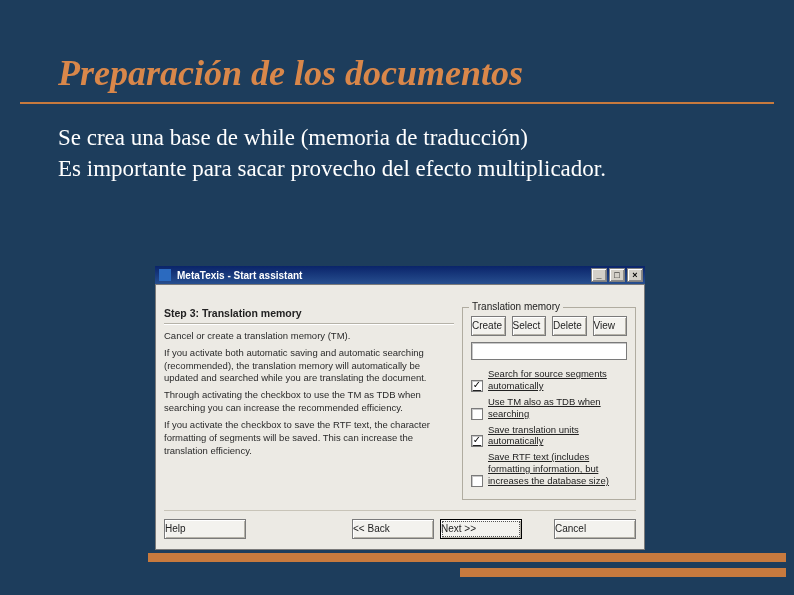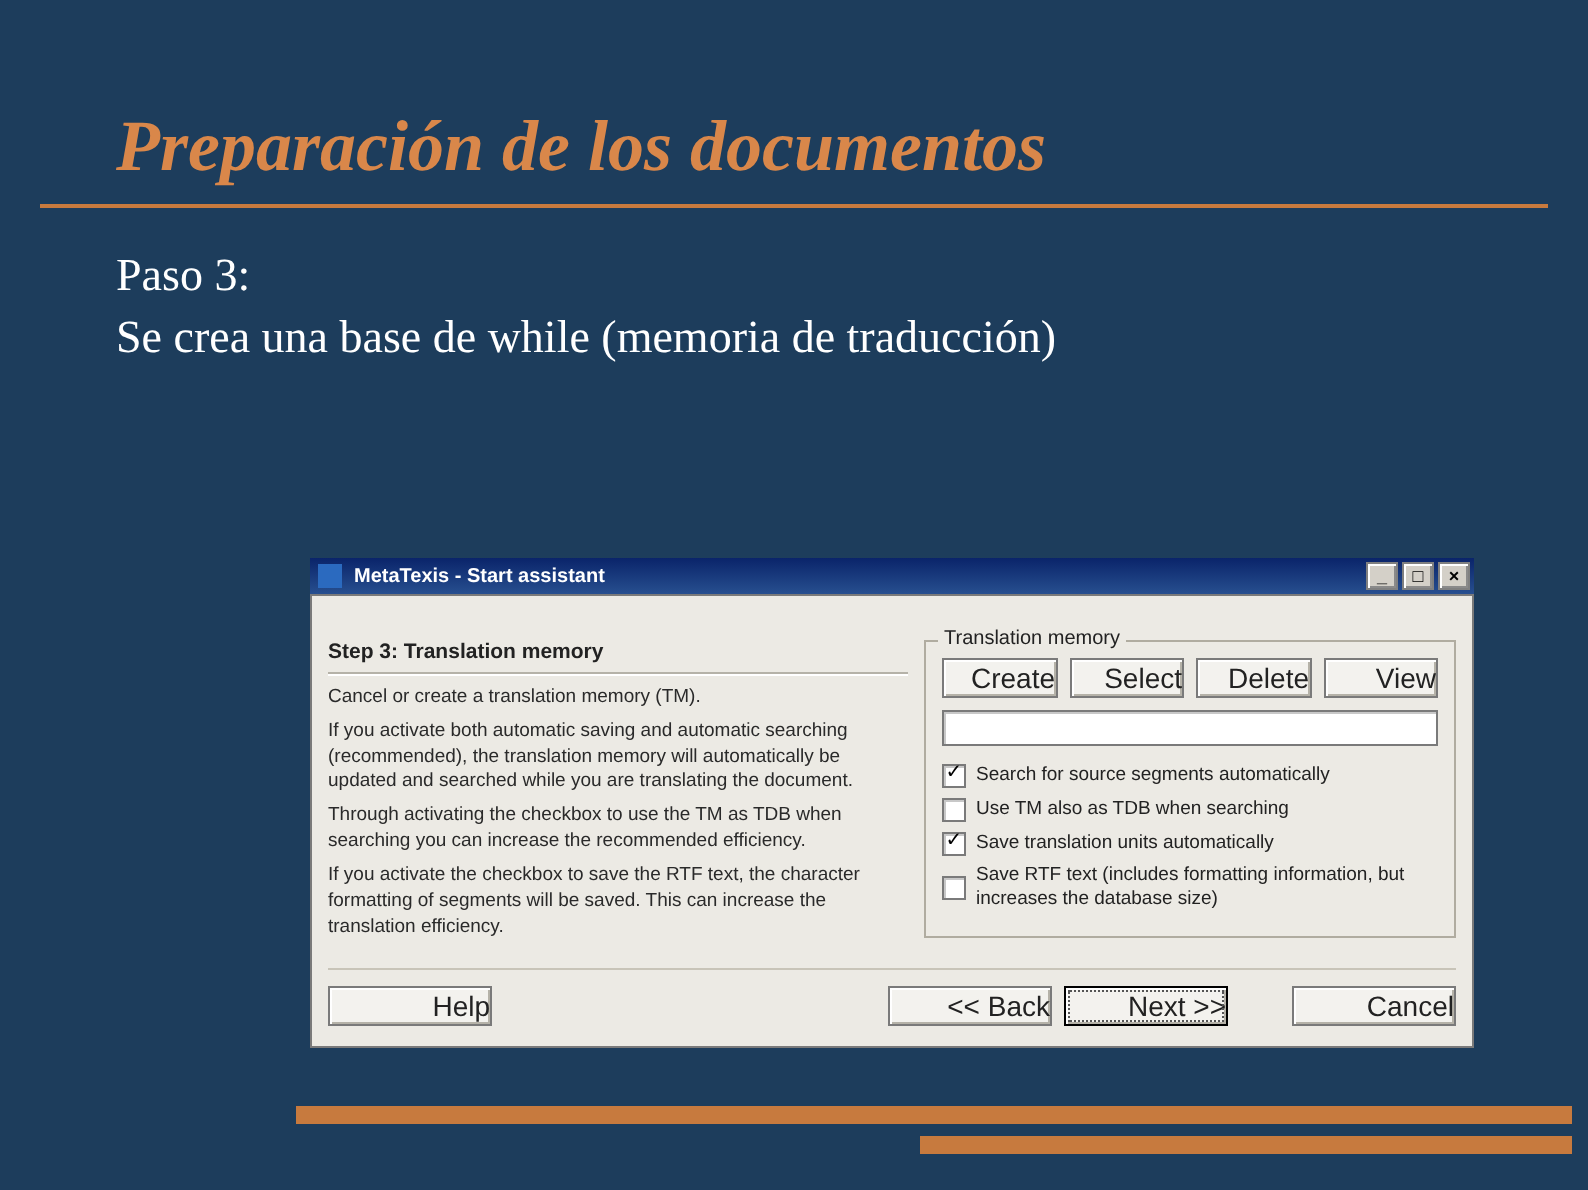--- a/index.html
+++ b/index.html
@@ -26,22 +26,22 @@
   .body-text {
     color: #ffffff;
     font-size: 23px;
     line-height: 1.35;
     padding: 18px 58px 0 58px;
   }
   
   .dialog-wrap {
     position: absolute;
     left: 155px;
-    top: 279px;
-    width: 582px;
+    top: 266px;
+    width: 490px;
   }
   .titlebar {
     height: 18px;
     background: linear-gradient(#0a246a, #274f8f);
     display: flex;
     align-items: center;
     justify-content: space-between;
     padding: 0 2px 0 4px;
     color: #fff;
     font-family: Tahoma, sans-serif;
@@ -106,40 +106,41 @@
     display: flex;
     gap: 6px;
     margin: 2px 0 6px 0;
   }
   .winbtn {
     flex:1;
     height: 20px;
     background: #f3f2ee;
     border: 1px solid #7a7a7a;
     box-shadow: inset 1px 1px 0 #fff, inset -1px -1px 0 #b5b2a8;
-    font-size: 14px;
-    text-align: right;
+    font-size: 10px;
+    text-align: left;
     line-height: 18px;
     font-family: Tahoma, sans-serif;
   }
   .textinput {
     width: 100%;
     height: 18px;
     background: #fff;
     border: 1px solid #7a7a7a;
     box-shadow: inset 1px 1px 0 #c8c8c8;
     margin-bottom: 8px;
   }
   .chk-row {
     display: flex;
-    align-items: center;
+    align-items: flex-end;
     gap: 5px;
     margin: 4px 0;
     font-size: 9.5px;
     line-height: 1.25;
+    text-decoration: underline;
   }
   .chkbox {
     width: 12px; height: 12px;
     background: #fff;
     border: 1px solid #7a7a7a;
     box-shadow: inset 1px 1px 0 #c8c8c8;
     flex-shrink: 0;
     font-size: 9px;
     line-height: 9px;
     text-align: center;
@@ -179,22 +180,22 @@
   .deco-bar.top { width: 638px; }
   .deco-bar.bot { width: 326px; }
 </style>
 </head>
 <body>
 
 <div class="slide-title">Preparación de los documentos</div>
 <div class="title-underline"></div>
 
 <div class="body-text">
-  <div>Paso 3:</div>
   <div>Se crea una base de while (memoria de traducción)</div>
+  <div>Es importante para sacar provecho del efecto multiplicador.</div>
 </div>
 
 <div class="dialog-wrap">
   <div class="titlebar">
     <div class="titlebar-left">
       <span class="titlebar-icon"></span>
       <span>MetaTexis - Start assistant</span>
     </div>
     <div class="titlebar-btns">
       <div class="tbtn">_</div>

